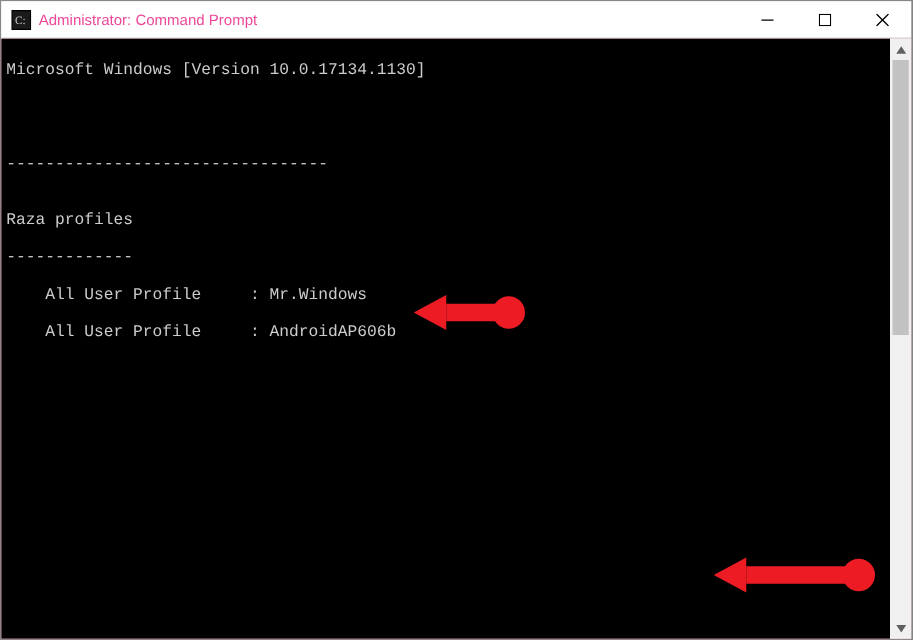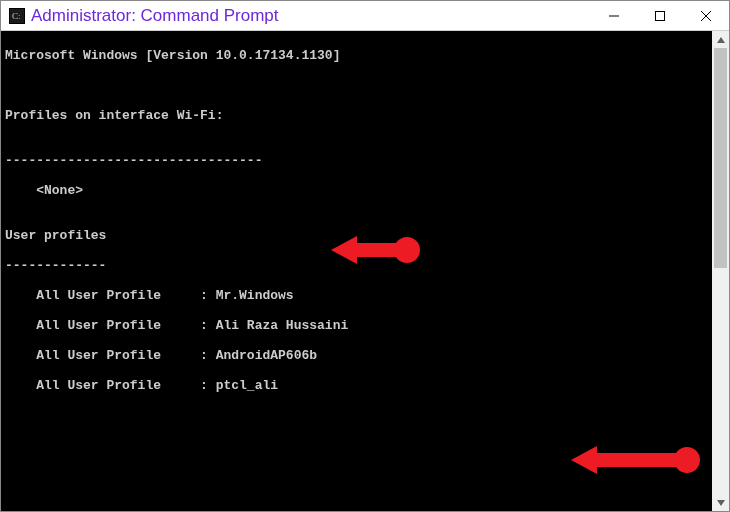--- a/index.html
+++ b/index.html
@@ -23,42 +23,41 @@
   .titlebar-icon {
     width: 16px;
     height: 16px;
     margin: 0 6px 0 8px;
     display: flex;
     align-items: center;
     justify-content: center;
   }
   .titlebar-title {
     flex: 1;
-    font-size: 17px;
-    color: #6d28d9;
+    font-size: 12px;
+    color: #ec4899;
   }
   .titlebar-buttons {
     display: flex;
     height: 100%;
   }
   .titlebar-btn {
     width: 46px;
     height: 100%;
     display: flex;
     align-items: center;
     justify-content: center;
     color: #000;
   }
   .titlebar-btn svg { stroke: #000; }
   .terminal-wrap {
     position: relative;
     height: calc(100% - 30px);
     background: #ec4899;
     display: flex;
-    font-weight: bold;
   }
   .terminal {
     flex: 1;
     background: #000;
     color: #ccc;
     font-size: 13px;
     line-height: 15px;
     padding: 2px 0 2px 4px;
     white-space: pre;
     overflow: hidden;
@@ -149,31 +148,27 @@
         </svg>
     </div>
   </div>
 </div>
 
 <div class="terminal-wrap">
   <div class="terminal">
 <span class="line">Microsoft Windows [Version 10.0.17134.1130]</span>
 <span class="blank"></span>
 <span class="blank"></span>
-<span class="line">Profiles on interface Wi-Fi:</span>
 <span class="blank"></span>
 <span class="line">---------------------------------</span>
-<span class="line">    &lt;None&gt;</span>
-<span class="blank"></span>
-<span class="line">User profiles</span>
+<span class="blank"></span>
+<span class="line">Raza profiles</span>
 <span class="line">-------------</span>
 <span class="line"><span>    All User Profile     : </span><span>Mr.Windows</span></span>
-<span class="line"><span>    All User Profile     : </span><span>Ali Raza Hussaini</span></span>
 <span class="line"><span>    All User Profile     : </span><span>AndroidAP606b</span></span>
-<span class="line"><span>    All User Profile     : </span><span>ptcl_ali</span></span>
 
 
 
 
 
 <span class="blank"></span>
 <span class="blank"></span>
 
 
   </div>

